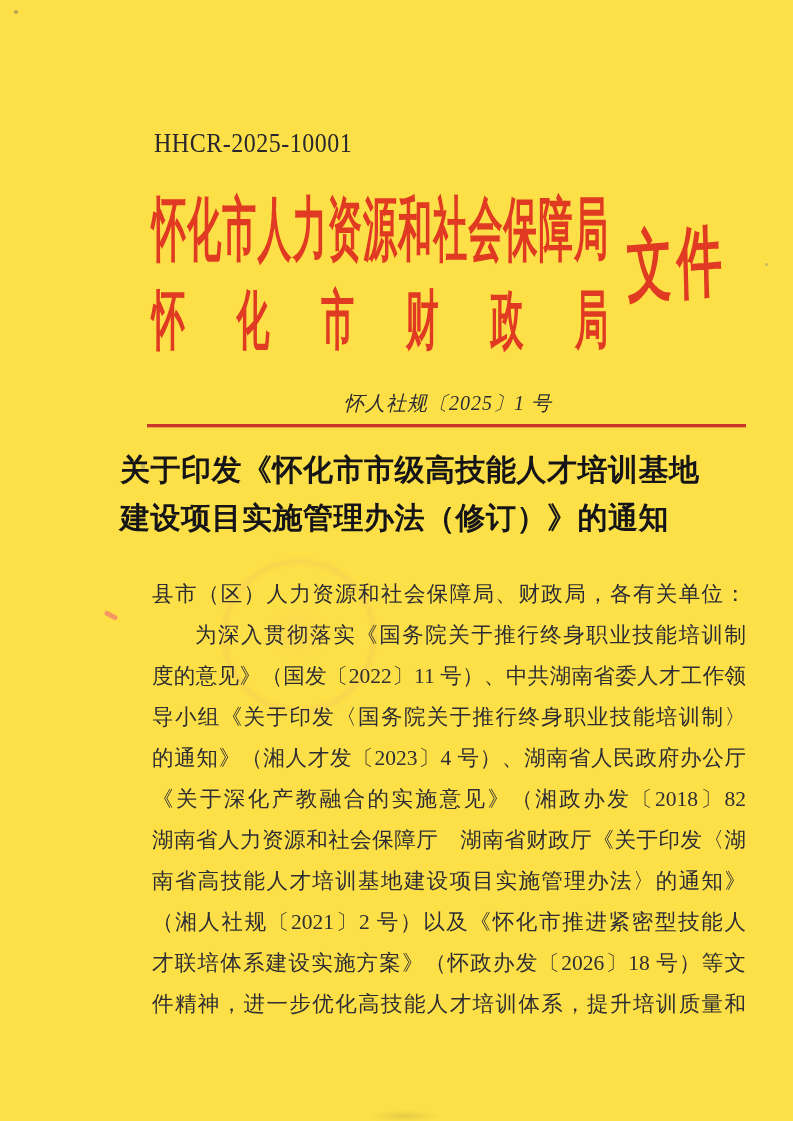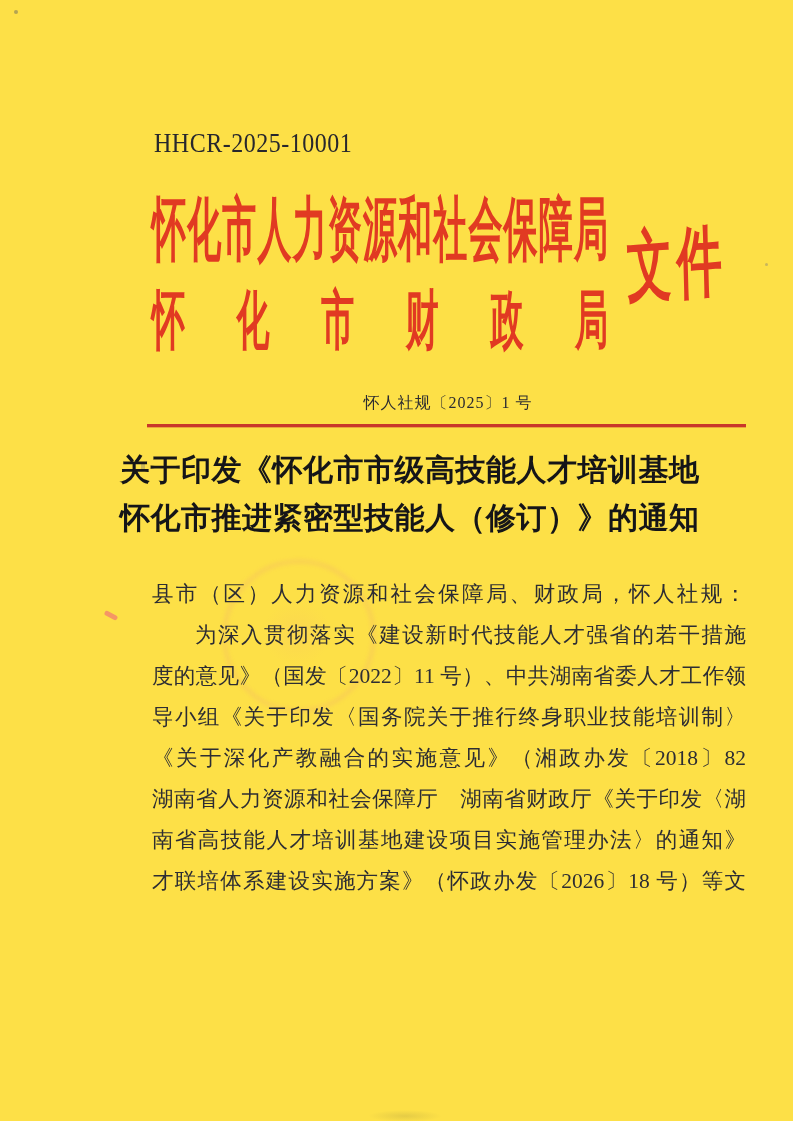--- a/index.html
+++ b/index.html
@@ -71,23 +71,24 @@
 
   
   .doc-number {
     position: absolute;
     left: 148px;
     top: 386px;
     width: 600px;
     height: 34px;
     line-height: 34px;
     text-align: center;
-    font-size: 16px;
+    font-size: 20px;
     color: #2b2b31;
     letter-spacing: 1px;
+    font-style: italic;
   }
 
   
   .red-line {
     position: absolute;
     left: 147px;
     top: 424px;
     width: 599px;
     height: 3px;
     background: #c9372a;
@@ -214,27 +215,30 @@
       <span>局</span>
     </div>
   <div class="doc-word">文件</div>
 
   <div class="doc-number">怀人社规〔2025〕1 号</div>
 
   <div class="red-line"></div>
 
   <div class="title-block">
     <div class="title-line">关于印发《怀化市市级高技能人才培训基地</div>
-    <div class="title-line">怀化市推进紧密型技能人（修订）》的通知</div>
+    <div class="title-line">建设项目实施管理办法（修订）》的通知</div>
   </div>
 
   <div class="body-block">
-    <div class="body-line">县市（区）人力资源和社会保障局、财政局，怀人社规：</div>
-    <div class="body-line indent">为深入贯彻落实《建设新时代技能人才强省的若干措施</div>
+    <div class="body-line">县市（区）人力资源和社会保障局、财政局，各有关单位：</div>
+    <div class="body-line indent">为深入贯彻落实《国务院关于推行终身职业技能培训制</div>
     <div class="body-line">度的意见》（国发〔2022〕11 号）、中共湖南省委人才工作领</div>
     <div class="body-line">导小组《关于印发〈国务院关于推行终身职业技能培训制〉</div>
+    <div class="body-line">的通知》（湘人才发〔2023〕4 号）、湖南省人民政府办公厅</div>
     <div class="body-line">《关于深化产教融合的实施意见》（湘政办发〔2018〕82 号）、</div>
     <div class="body-line">湖南省人力资源和社会保障厅　湖南省财政厅《关于印发〈湖</div>
     <div class="body-line">南省高技能人才培训基地建设项目实施管理办法〉的通知》</div>
+    <div class="body-line">（湘人社规〔2021〕2 号）以及《怀化市推进紧密型技能人</div>
     <div class="body-line">才联培体系建设实施方案》（怀政办发〔2026〕18 号）等文</div>
+    <div class="body-line">件精神，进一步优化高技能人才培训体系，提升培训质量和</div>
   </div>
 
 </div>
 
 </body></html>

